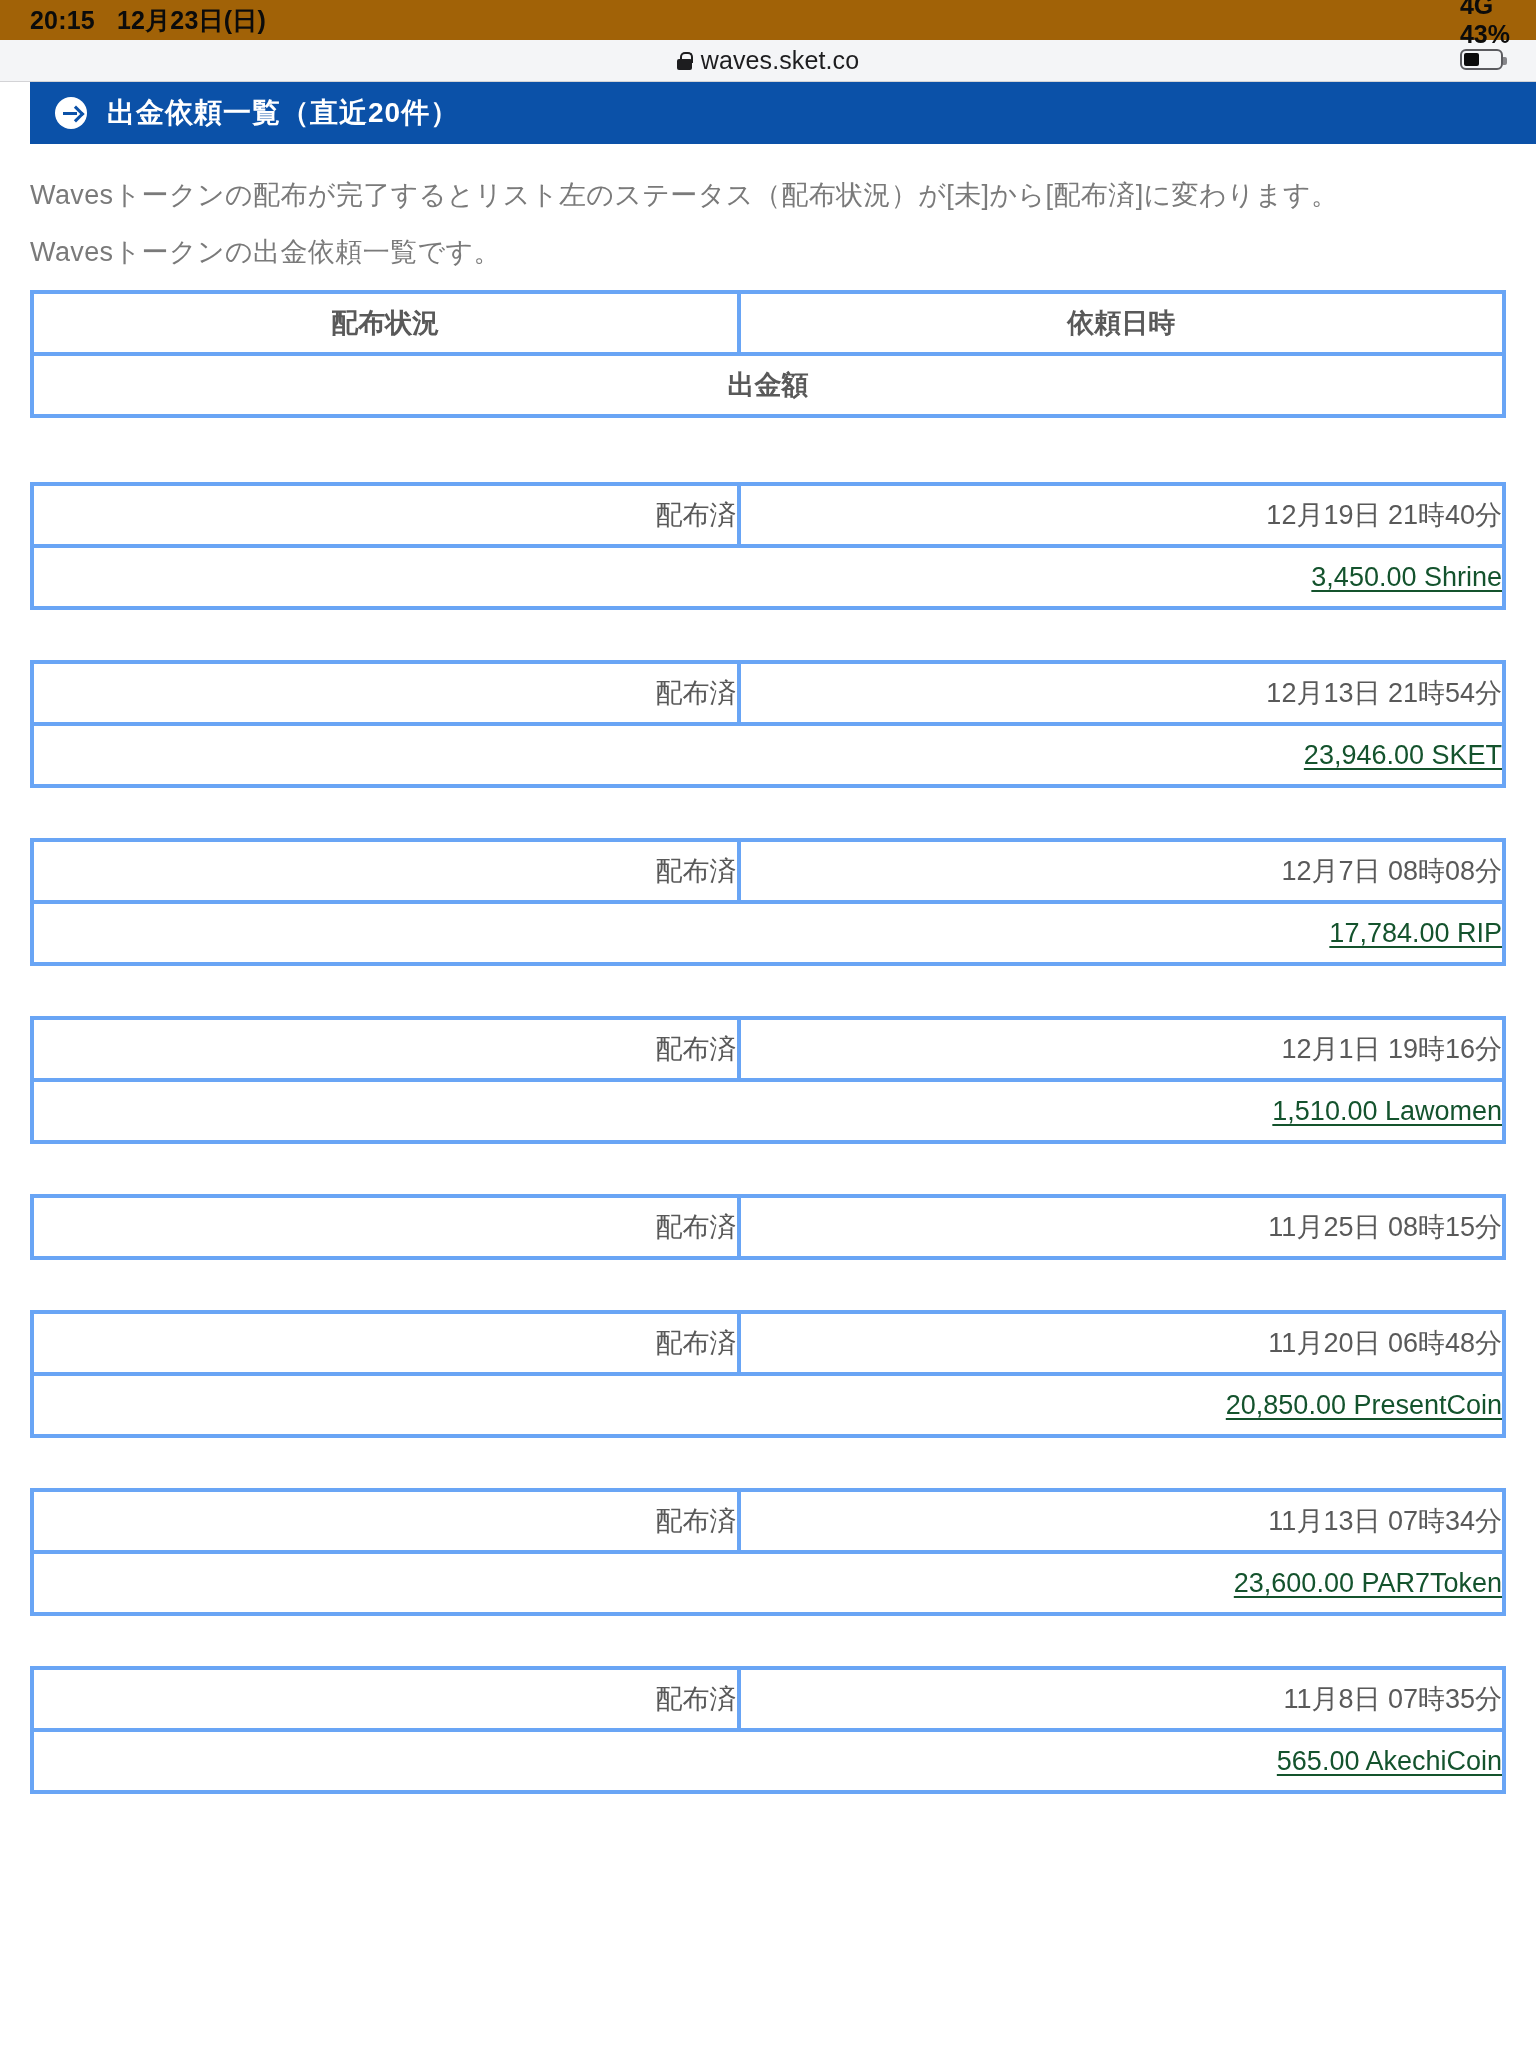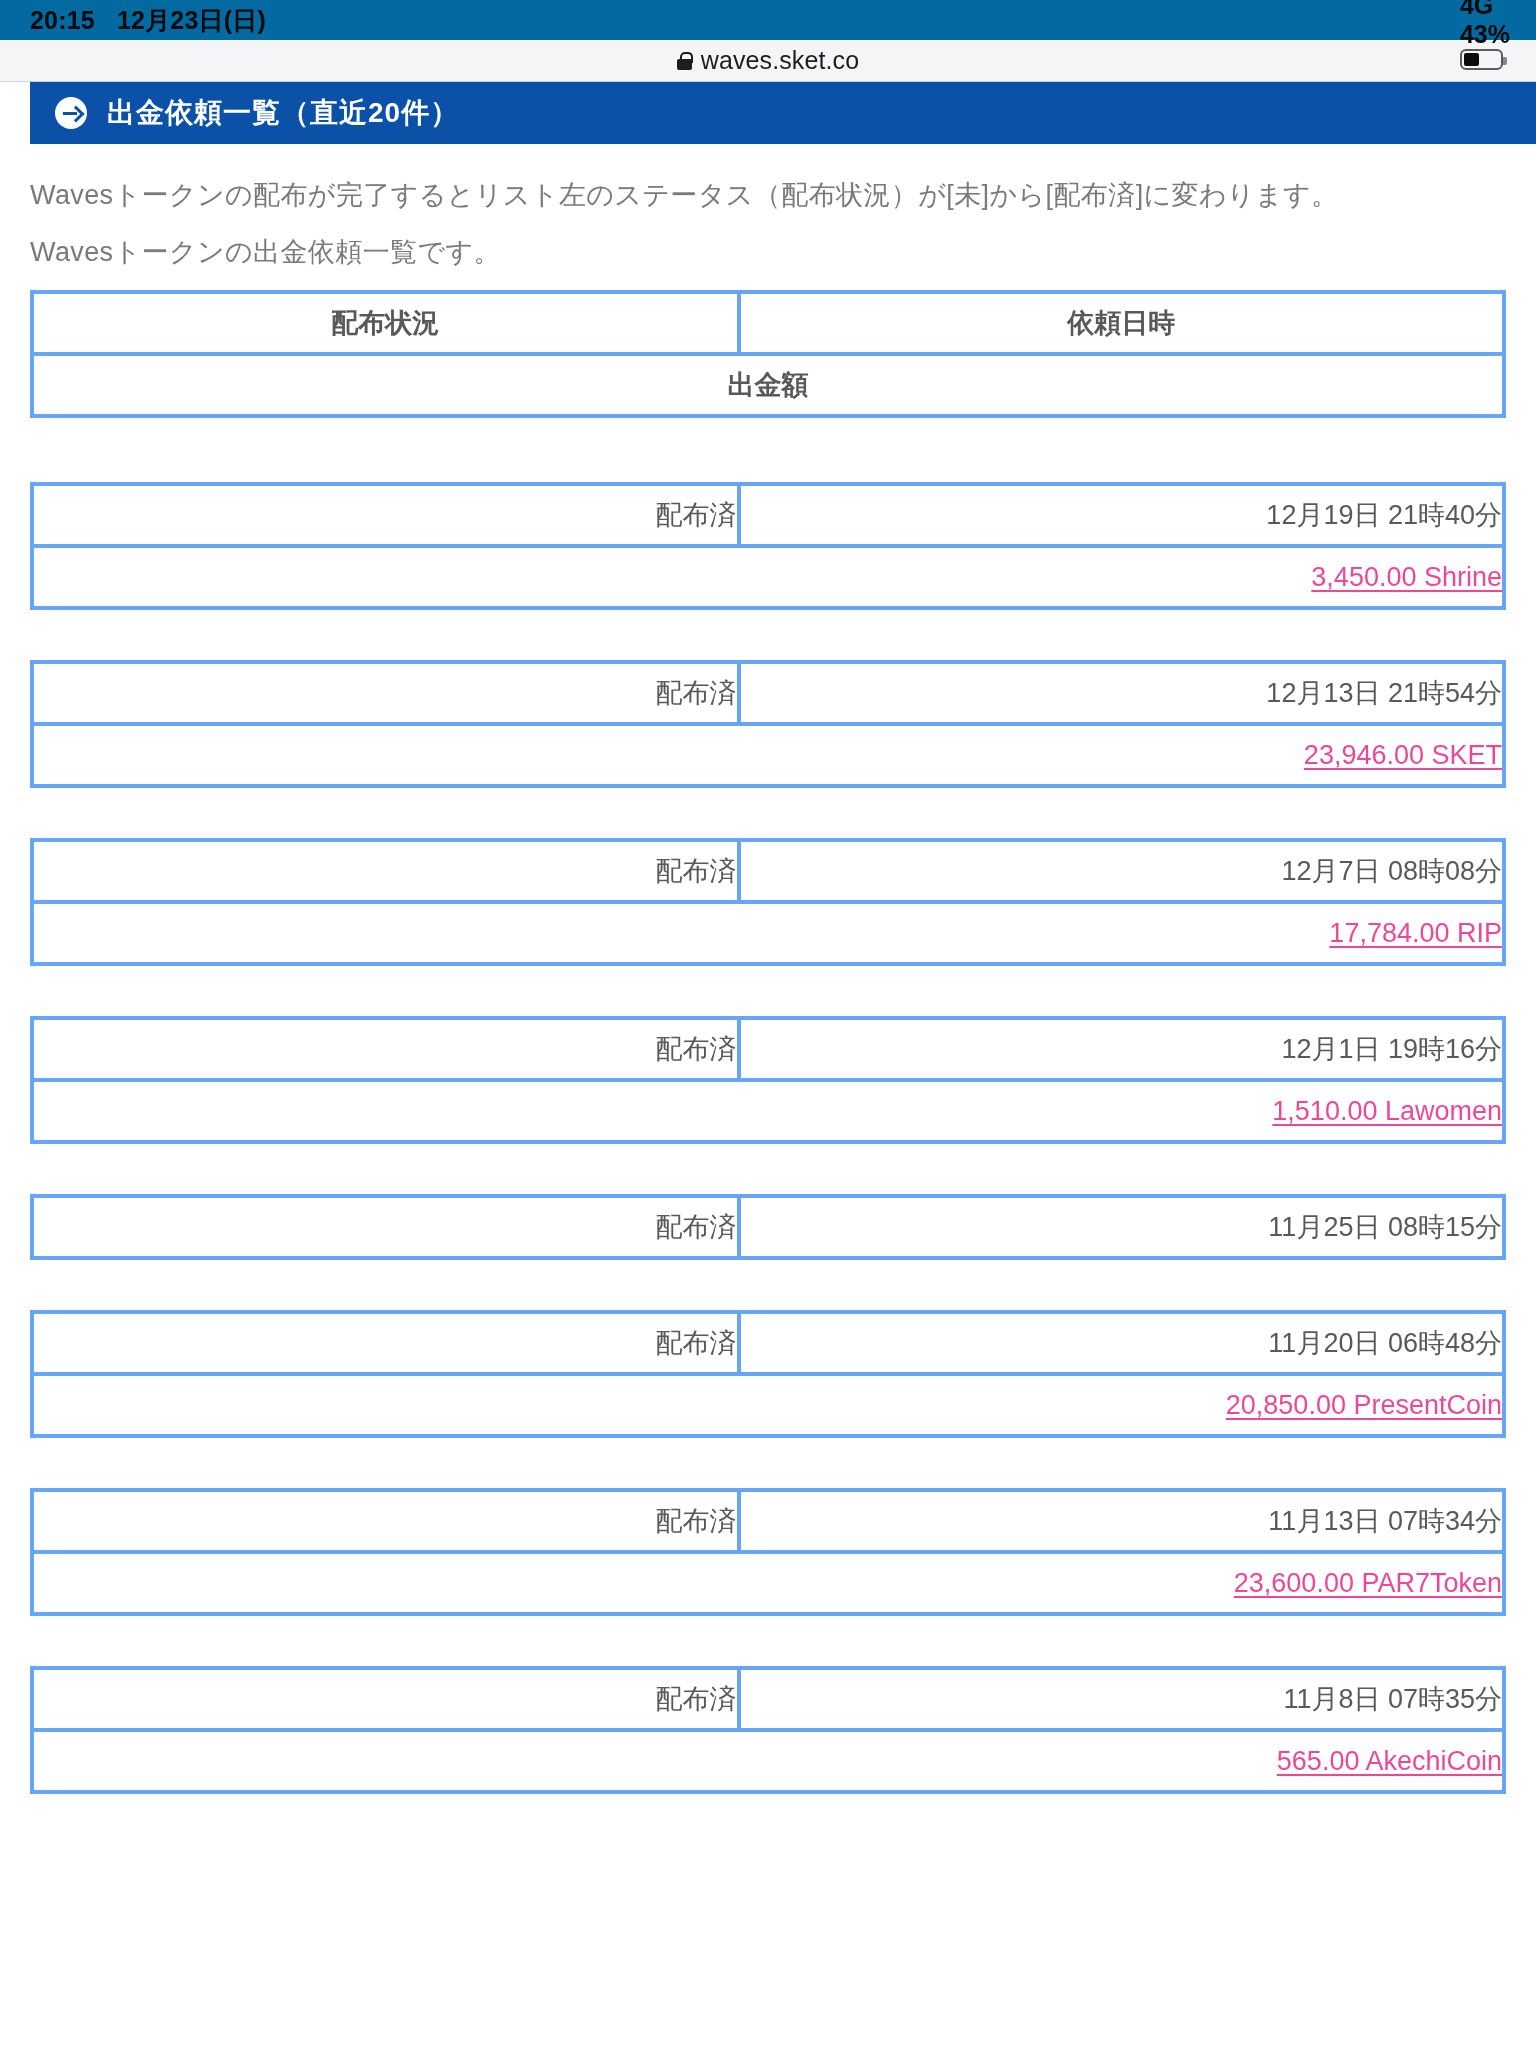--- a/index.html
+++ b/index.html
@@ -9,21 +9,21 @@
     height: 2048px;
     background: #ffffff;
     font-family: "Liberation Sans", "DejaVu Sans", sans-serif;
     -webkit-font-smoothing: antialiased;
   }
 
   
   .status-bar {
     position: relative;
     height: 40px;
-    background: #0369a1;
+    background: #a16207;
     display: flex;
     align-items: center;
     padding: 0 26px 0 30px;
   }
   .status-left {
     display: flex;
     align-items: baseline;
     gap: 22px;
     font-size: 25px;
     font-weight: 600;
@@ -186,21 +186,21 @@
     height: 62px;
     vertical-align: middle;
     font-size: 27px;
     font-weight: 700;
     color: #595959;
   }
   .col-status { width: 48%; }
   .col-date   { width: 52%; }
 
   .amount-link {
-    color: #ec4899;
+    color: #14532d;
     text-decoration: underline;
     text-underline-offset: 4px;
     font-size: 27px;
   }
 </style>
 </head>
 <body>
 
 <div class="status-bar">
   <div class="status-left">

